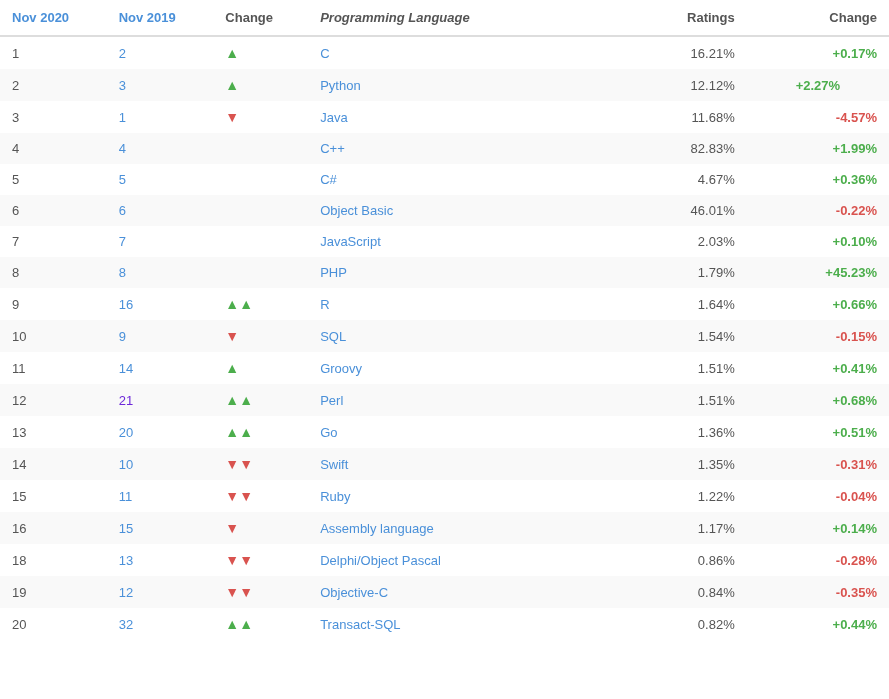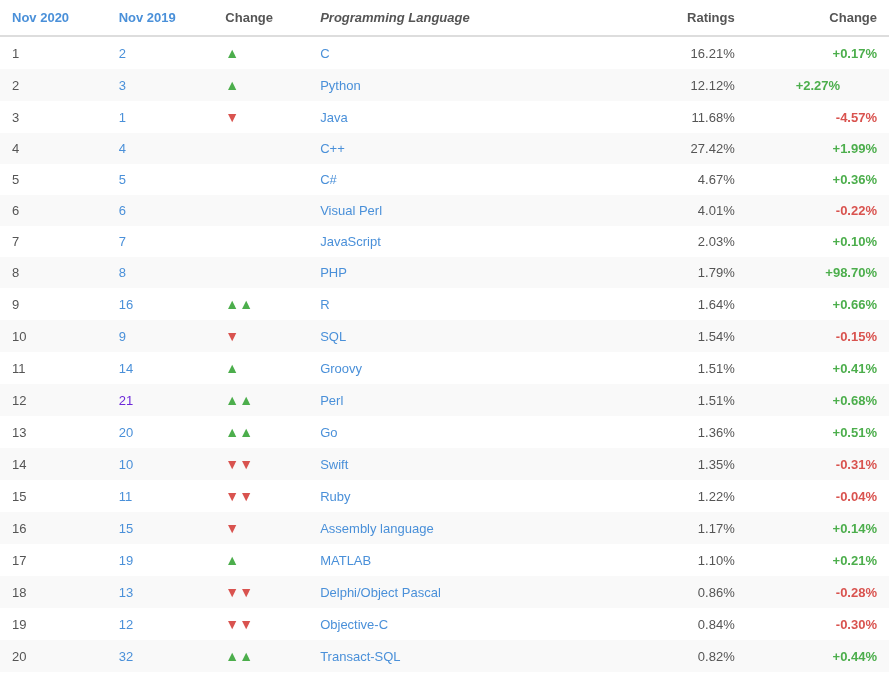--- a/index.html
+++ b/index.html
@@ -91,54 +91,54 @@
     <td><span class="arrow-down">▼</span></td>
     <td class="lang-link">Java</td>
     <td style="text-align:right">11.68%</td>
     <td class="change-neg" style="text-align:right">-4.57%</td>
   </tr>
       <tr>
     <td class="rank">4</td>
     <td class="rank" style="color:#4a90d9">4</td>
     <td></td>
     <td class="lang-link">C++</td>
-    <td style="text-align:right">27.42%</td>
+    <td style="text-align:right">82.83%</td>
     <td class="change-pos" style="text-align:right">+1.99%</td>
   </tr>
       <tr>
     <td class="rank">5</td>
     <td class="rank" style="color:#4a90d9">5</td>
     <td></td>
     <td class="lang-link">C#</td>
     <td style="text-align:right">4.67%</td>
     <td class="change-pos" style="text-align:right">+0.36%</td>
   </tr>
       <tr>
     <td class="rank">6</td>
     <td class="rank" style="color:#4a90d9">6</td>
     <td></td>
-    <td class="lang-link">Visual Perl</td>
-    <td style="text-align:right">4.01%</td>
+    <td class="lang-link">Object Basic</td>
+    <td style="text-align:right">46.01%</td>
     <td class="change-neg" style="text-align:right">-0.22%</td>
   </tr>
       <tr>
     <td class="rank">7</td>
     <td class="rank" style="color:#4a90d9">7</td>
     <td></td>
     <td class="lang-link">JavaScript</td>
     <td style="text-align:right">2.03%</td>
     <td class="change-pos" style="text-align:right">+0.10%</td>
   </tr>
       <tr>
     <td class="rank">8</td>
     <td class="rank" style="color:#4a90d9">8</td>
     <td></td>
     <td class="lang-link">PHP</td>
     <td style="text-align:right">1.79%</td>
-    <td class="change-pos" style="text-align:right">+98.70%</td>
+    <td class="change-pos" style="text-align:right">+45.23%</td>
   </tr>
       <tr>
     <td class="rank">9</td>
     <td class="rank" style="color:#4a90d9">16</td>
     <td><span class="arrow-up-double">▲▲</span></td>
     <td class="lang-link">R</td>
     <td style="text-align:right">1.64%</td>
     <td class="change-pos" style="text-align:right">+0.66%</td>
   </tr>
       <tr>
@@ -191,42 +191,34 @@
   </tr>
       <tr>
     <td class="rank">16</td>
     <td class="rank" style="color:#4a90d9">15</td>
     <td><span class="arrow-down">▼</span></td>
     <td class="lang-link">Assembly language</td>
     <td style="text-align:right">1.17%</td>
     <td class="change-pos" style="text-align:right">+0.14%</td>
   </tr>
       <tr>
-    <td class="rank">17</td>
-    <td class="rank" style="color:#4a90d9">19</td>
-    <td><span class="arrow-up">▲</span></td>
-    <td class="lang-link">MATLAB</td>
-    <td style="text-align:right">1.10%</td>
-    <td class="change-pos" style="text-align:right">+0.21%</td>
-  </tr>
-      <tr>
     <td class="rank">18</td>
     <td class="rank" style="color:#4a90d9">13</td>
     <td><span class="arrow-down-double">▼▼</span></td>
     <td class="lang-link">Delphi/Object Pascal</td>
     <td style="text-align:right">0.86%</td>
     <td class="change-neg" style="text-align:right">-0.28%</td>
   </tr>
       <tr>
     <td class="rank">19</td>
     <td class="rank" style="color:#4a90d9">12</td>
     <td><span class="arrow-down-double">▼▼</span></td>
     <td class="lang-link">Objective-C</td>
     <td style="text-align:right">0.84%</td>
-    <td class="change-neg" style="text-align:right">-0.30%</td>
+    <td class="change-neg" style="text-align:right">-0.35%</td>
   </tr>
       <tr>
     <td class="rank">20</td>
     <td class="rank" style="color:#4a90d9">32</td>
     <td><span class="arrow-up-double">▲▲</span></td>
     <td class="lang-link">Transact-SQL</td>
     <td style="text-align:right">0.82%</td>
     <td class="change-pos" style="text-align:right">+0.44%</td>
   </tr>
     </tbody>

